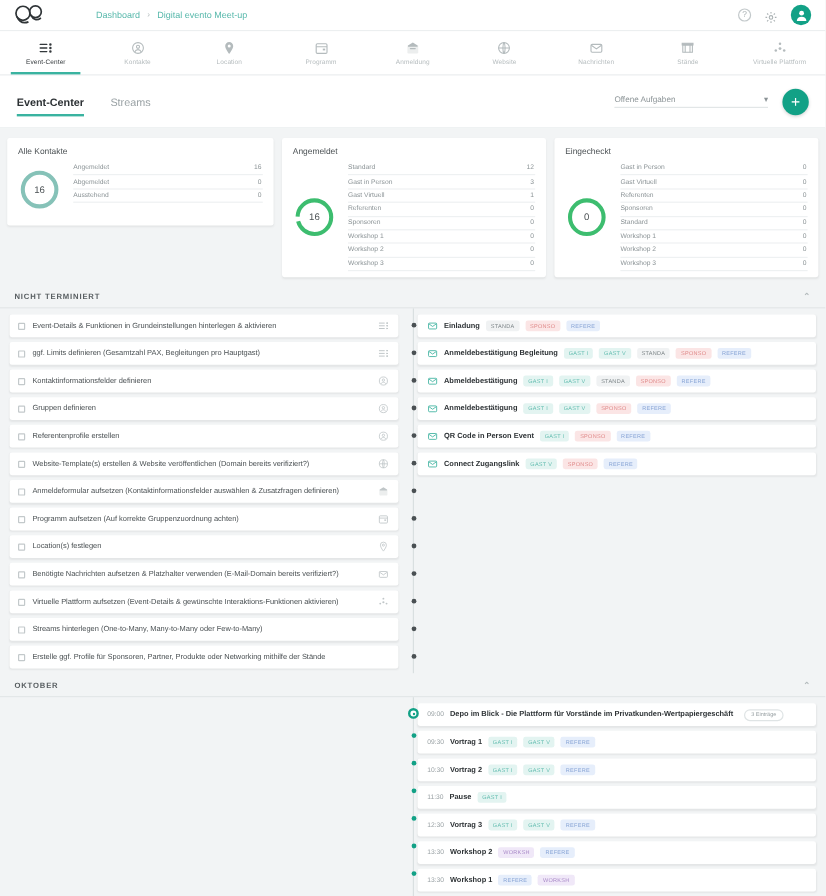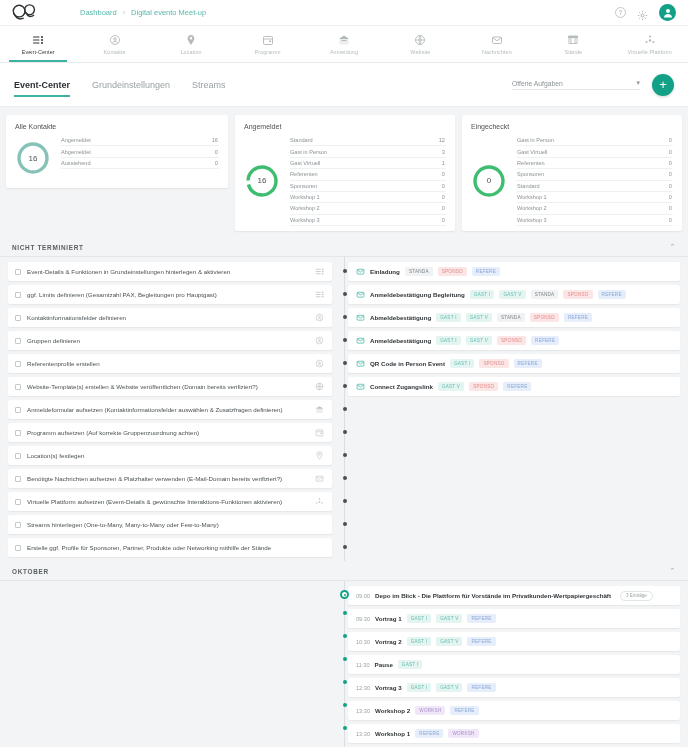--- a/index.html
+++ b/index.html
@@ -317,21 +317,20 @@
           <circle cx="19" cy="16" r="2.1"></circle>
           <circle cx="12" cy="13" r="2.4"></circle>
       </svg>
     </span>
     <span class="ml">Virtuelle Plattform</span>
   </div>
 </div>
 
 <div class="subbar">
   <div class="subtab active">Event-Center</div>
-  <div class="subtab">Grundeinstellungen</div>
   <div class="subtab">Streams</div>
   <div class="subbar-right">
     <div class="select-wrap">
       <span>Offene Aufgaben</span>
       <span class="caret">▾</span>
     </div>
     <div class="fab">+</div>
   </div>
 </div>
 

